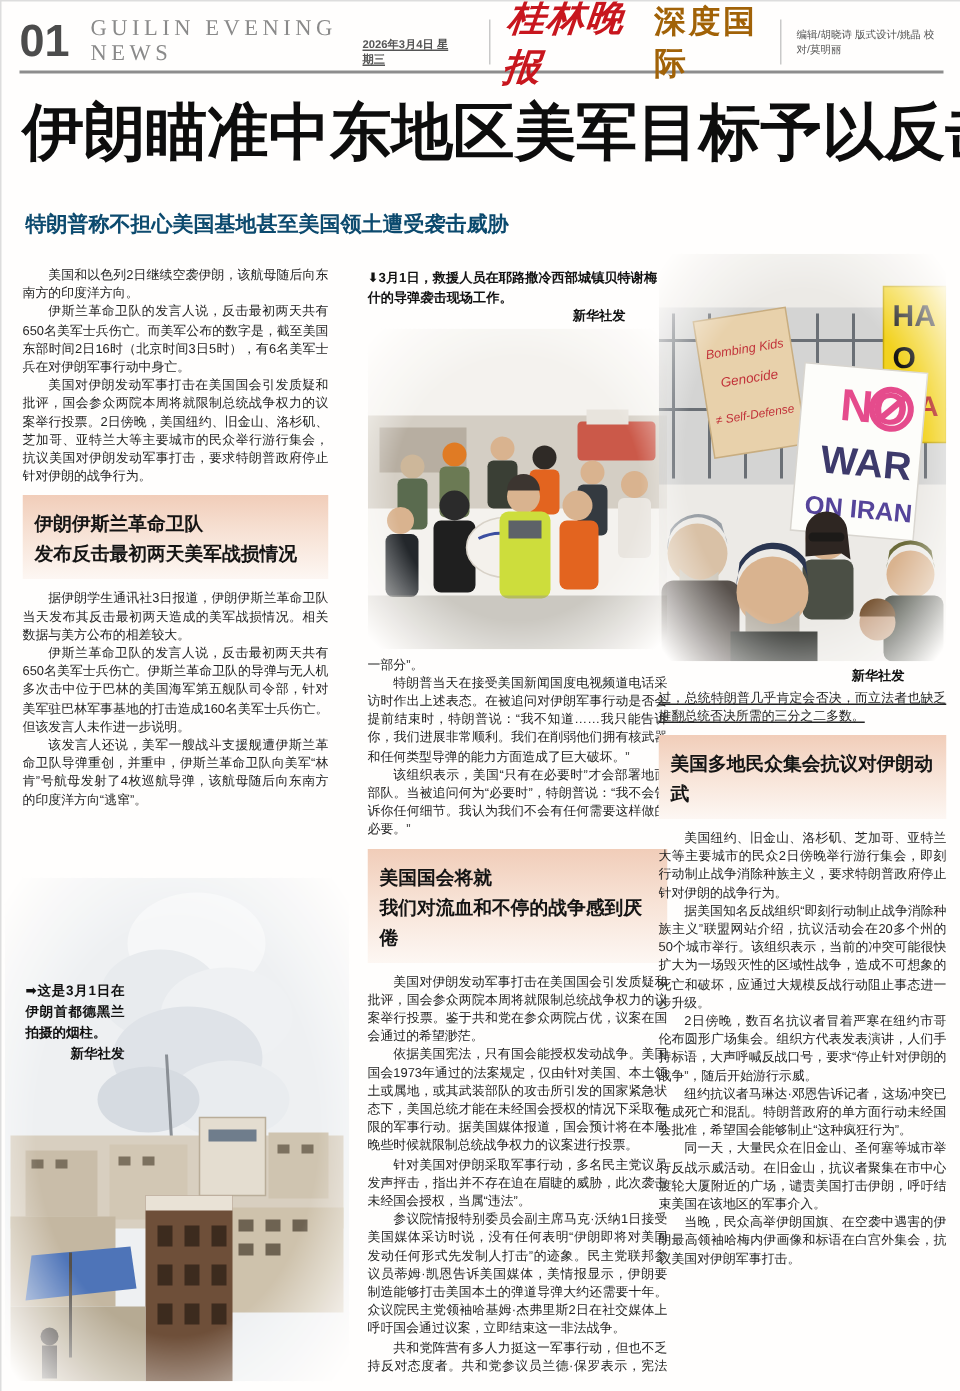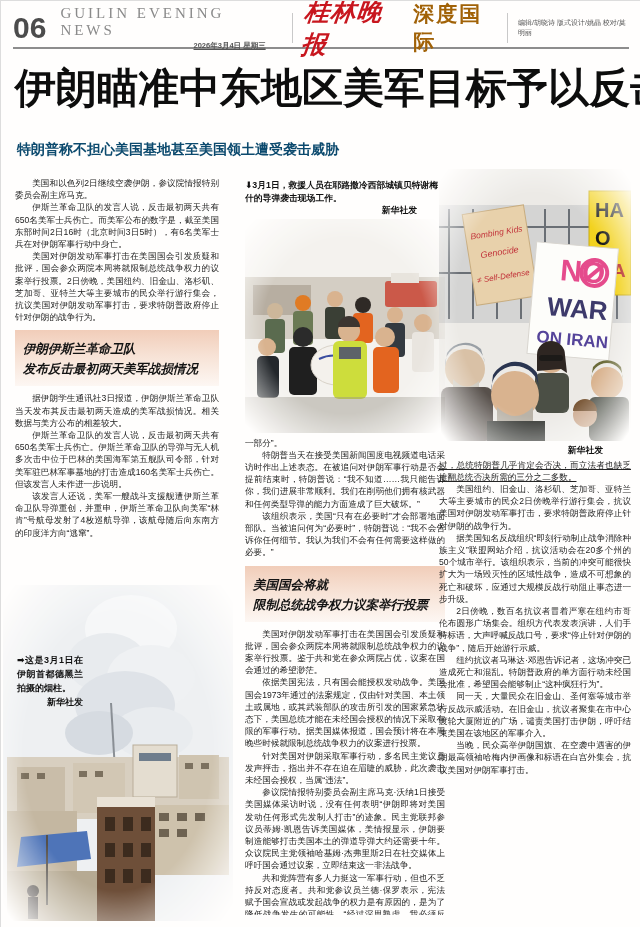--- a/index.html
+++ b/index.html
@@ -3,42 +3,42 @@
 <meta charset="utf-8">
 <style>
   html,body{margin:0;padding:0;background:#ccc;}
   .page{position:relative;width:640px;height:927px;margin:0 auto;background:#fffefd;
         border:1px solid #ddd;overflow:hidden;
         font-family:"Liberation Sans","DejaVu Sans",sans-serif;color:#222;}
   
   .hdr{position:absolute;top:8px;left:12px;right:12px;height:38px;
        border-bottom:2px solid #8d8d8d;display:flex;align-items:center;}
   .pageno{font-size:30px;font-weight:800;color:#4c4c4c;line-height:1;margin-right:14px;}
-  .paper-en{display:flex;flex-direction:column;align-items:center;margin-right:16px;}
+  .paper-en{display:flex;flex-direction:row;align-items:center;margin-right:16px;}
   .paper-en .en{font-family:"Liberation Serif","DejaVu Serif",serif;font-size:15px;
                 letter-spacing:3px;color:#8a8a8a;}
   .paper-en .dt{font-size:7.5px;color:#555;font-weight:bold;margin-top:2px;align-self:flex-end;text-decoration:underline;}
   .vbar{width:1px;height:30px;background:#c9c9c9;margin:0 10px;}
   .masthead{font-size:25px;font-weight:900;color:#c8161e;font-style:italic;
             letter-spacing:1px;transform:skewX(-6deg);}
   .section-name{font-size:21px;font-weight:800;color:#a16207;margin-left:16px;letter-spacing:2px;}
   .staff{margin-left:auto;font-size:7px;color:#555;}
   
   .headline{position:absolute;top:60px;left:14px;right:14px;text-align:center;
             font-size:41px;font-weight:900;color:#0d0d0d;letter-spacing:0;white-space:nowrap;}
   .subhead{position:absolute;top:140px;left:16px;font-size:14px;font-weight:700;color:#0c4a6e;}
   
   .col{position:absolute;top:176px;overflow:hidden;}
   .col-left{left:14px;width:204px;height:406px;}
   .col-mid{left:244px;width:200px;height:738px;}
   .col-right{left:438px;width:192px;top:168px;height:748px;}
   .para{font-size:8.6px;line-height:12.2px;text-align:justify;text-indent:2em;
         margin:0;color:#242424;}
   .secbox{margin:7px 0 6px;padding:9px 8px 7px;
-          background:linear-gradient(180deg,#f1cdb9 0%,#f7e2d5 45%,#fdf7f3 100%);font-style:italic;}
+          background:linear-gradient(180deg,#f1cdb9 0%,#f7e2d5 45%,#fdf7f3 100%);}
   .sec-line{font-size:12.5px;font-weight:800;color:#141414;line-height:20px;}
   .caption{font-size:8.8px;font-weight:700;line-height:12.5px;color:#111;margin:2px 0;}
   .caption .credit{display:block;text-align:right;padding-right:28px;}
   
   .photo{position:relative;
          -webkit-mask-image:radial-gradient(ellipse at 50% 50%,#000 58%,transparent 96%);
          mask-image:radial-gradient(ellipse at 50% 50%,#000 58%,transparent 96%);}
   .photo svg{display:block;}
   .photo-rescue{width:200px;height:214px;margin:2px 0 4px;}
   .photo-protest{width:192px;height:272px;margin-bottom:3px;}
@@ -46,37 +46,37 @@
   .tehran-cap{position:absolute;left:16px;top:652px;width:66px;z-index:5;
               font-size:9px;font-weight:700;line-height:14px;color:#111;text-align:justify;}
   .tehran-cap .credit{display:block;text-align:right;}
 </style>
 </head>
 <body>
 
 <div class="page">
 
   <div class="hdr">
-    <div class="pageno">06</div>
+    <div class="pageno">01</div>
     <div class="paper-en">
       <span class="en">GUILIN EVENING NEWS</span>
       <span class="dt">2026年3月4日 星期三</span>
     </div>
     <div class="vbar"></div>
     <div class="masthead">桂林晚报</div>
     <div class="section-name">深度国际</div>
     <div class="vbar"></div>
     <div class="staff">编辑/胡晓诗 版式设计/姚晶 校对/莫明丽</div>
   </div>
 
   <div class="headline">伊朗瞄准中东地区美军目标予以反击</div>
   <div class="subhead">特朗普称不担心美国基地甚至美国领土遭受袭击威胁</div>
 
   <div class="col col-left">
-    <p class="para">美国和以色列2日继续空袭伊朗，参议院情报特别委员会副主席马克。</p>
+    <p class="para">美国和以色列2日继续空袭伊朗，该航母随后向东南方的印度洋方向。</p>
     <p class="para">伊斯兰革命卫队的发言人说，反击最初两天共有650名美军士兵伤亡。而美军公布的数字是，截至美国东部时间2日16时（北京时间3日5时），有6名美军士兵在对伊朗军事行动中身亡。</p>
     <p class="para">美国对伊朗发动军事打击在美国国会引发质疑和批评，国会参众两院本周将就限制总统战争权力的议案举行投票。2日傍晚，美国纽约、旧金山、洛杉矶、芝加哥、亚特兰大等主要城市的民众举行游行集会，抗议美国对伊朗发动军事打击，要求特朗普政府停止针对伊朗的战争行为。</p>
 
     <div class="secbox">
       <div class="sec-line">伊朗伊斯兰革命卫队</div>
       <div class="sec-line">发布反击最初两天美军战损情况</div>
     </div>
 
     <p class="para">据伊朗学生通讯社3日报道，伊朗伊斯兰革命卫队当天发布其反击最初两天造成的美军战损情况。相关数据与美方公布的相差较大。</p>
     <p class="para">伊斯兰革命卫队的发言人说，反击最初两天共有650名美军士兵伤亡。伊斯兰革命卫队的导弹与无人机多次击中位于巴林的美国海军第五舰队司令部，针对美军驻巴林军事基地的打击造成160名美军士兵伤亡。但该发言人未作进一步说明。</p>
@@ -130,21 +130,21 @@
         <rect y="178" width="200" height="36" fill="#9a948a" opacity="0.45"></rect>
       </svg>
     </div>
 
     <p class="para" style="text-indent:0;">一部分”。</p>
     <p class="para">特朗普当天在接受美国新闻国度电视频道电话采访时作出上述表态。在被追问对伊朗军事行动是否会提前结束时，特朗普说：“我不知道……我只能告诉你，我们进展非常顺利。我们在削弱他们拥有核武器和任何类型导弹的能力方面造成了巨大破坏。”</p>
     <p class="para">该组织表示，美国“只有在必要时”才会部署地面部队。当被追问何为“必要时”，特朗普说：“我不会告诉你任何细节。我认为我们不会有任何需要这样做的必要。”</p>
 
     <div class="secbox">
       <div class="sec-line">美国国会将就</div>
-      <div class="sec-line">限制总统战争权力议案举行投票</div>
+      <div class="sec-line">我们对流血和不停的战争感到厌倦</div>
     </div>
 
     <p class="para">美国对伊朗发动军事打击在美国国会引发质疑和批评，国会参众两院本周将就限制总统战争权力的议案举行投票。鉴于共和党在参众两院占优，议案在国会通过的希望渺茫。</p>
     <p class="para">依据美国宪法，只有国会能授权发动战争。美国国会1973年通过的法案规定，仅由针对美国、本土领土或属地，或其武装部队的攻击所引发的国家紧急状态下，美国总统才能在未经国会授权的情况下采取有限的军事行动。据美国媒体报道，国会预计将在本周晚些时候就限制总统战争权力的议案进行投票。</p>
     <p class="para">针对美国对伊朗采取军事行动，多名民主党议员发声抨击，指出并不存在迫在眉睫的威胁，此次袭击未经国会授权，当属“违法”。</p>
     <p class="para">参议院情报特别委员会副主席马克·沃纳1日接受美国媒体采访时说，没有任何表明“伊朗即将对美国发动任何形式先发制人打击”的迹象。民主党联邦参议员蒂姆·凯恩告诉美国媒体，美情报显示，伊朗要制造能够打击美国本土的弹道导弹大约还需要十年。众议院民主党领袖哈基姆·杰弗里斯2日在社交媒体上呼吁国会通过议案，立即结束这一非法战争。</p>
     <p class="para">共和党阵营有多人力挺这一军事行动，但也不乏持反对态度者。共和党参议员兰德·保罗表示，宪法赋予国会宣战或发起战争的权力是有原因的，是为了降低战争发生的可能性。“经过深思熟虑，我必须反对另一场由总统发起的战争。”</p>
 
   </div>
 
@@ -211,22 +211,25 @@
         </g>
       </svg>
     </div>
 
     <div class="caption">
       <span class="credit">新华社发</span>
     </div>
 
     <p class="para" style="text-indent:0;text-decoration:underline;">过，总统特朗普几乎肯定会否决，而立法者也缺乏推翻总统否决所需的三分之二多数。</p>
 
-
-    <p class="para">美国纽约、旧金山、洛杉矶、芝加哥、亚特兰大等主要城市的民众2日傍晚举行游行集会，抗议美国对伊朗发动军事打击，要求特朗普政府停止针对伊朗的战争行为。</p>
+    <div class="secbox">
+      <div class="sec-line">美国多地民众集会抗议对伊朗动武</div>
+    </div>
+
+    <p class="para">美国纽约、旧金山、洛杉矶、芝加哥、亚特兰大等主要城市的民众2日傍晚举行游行集会，即刻行动制止战争消除种族主义，要求特朗普政府停止针对伊朗的战争行为。</p>
     <p class="para">据美国知名反战组织“即刻行动制止战争消除种族主义”联盟网站介绍，抗议活动会在20多个州的50个城市举行。该组织表示，当前的冲突可能很快扩大为一场毁灭性的区域性战争，造成不可想象的死亡和破坏，应通过大规模反战行动阻止事态进一步升级。</p>
     <p class="para">2日傍晚，数百名抗议者冒着严寒在纽约市哥伦布圆形广场集会。组织方代表发表演讲，人们手持标语，大声呼喊反战口号，要求“停止针对伊朗的战争”，随后开始游行示威。</p>
     <p class="para">纽约抗议者马琳达·邓恩告诉记者，这场冲突已造成死亡和混乱。特朗普政府的单方面行动未经国会批准，希望国会能够制止“这种疯狂行为”。</p>
     <p class="para">同一天，大量民众在旧金山、圣何塞等城市举行反战示威活动。在旧金山，抗议者聚集在市中心渡轮大厦附近的广场，谴责美国打击伊朗，呼吁结束美国在该地区的军事介入。</p>
     <p class="para">当晚，民众高举伊朗国旗、在空袭中遇害的伊朗最高领袖哈梅内伊画像和标语在白宫外集会，抗议美国对伊朗军事打击。</p>
 
   </div>
 
   <div class="photo photo-tehran">
     <svg viewBox="0 0 230 336" width="230" height="336">

